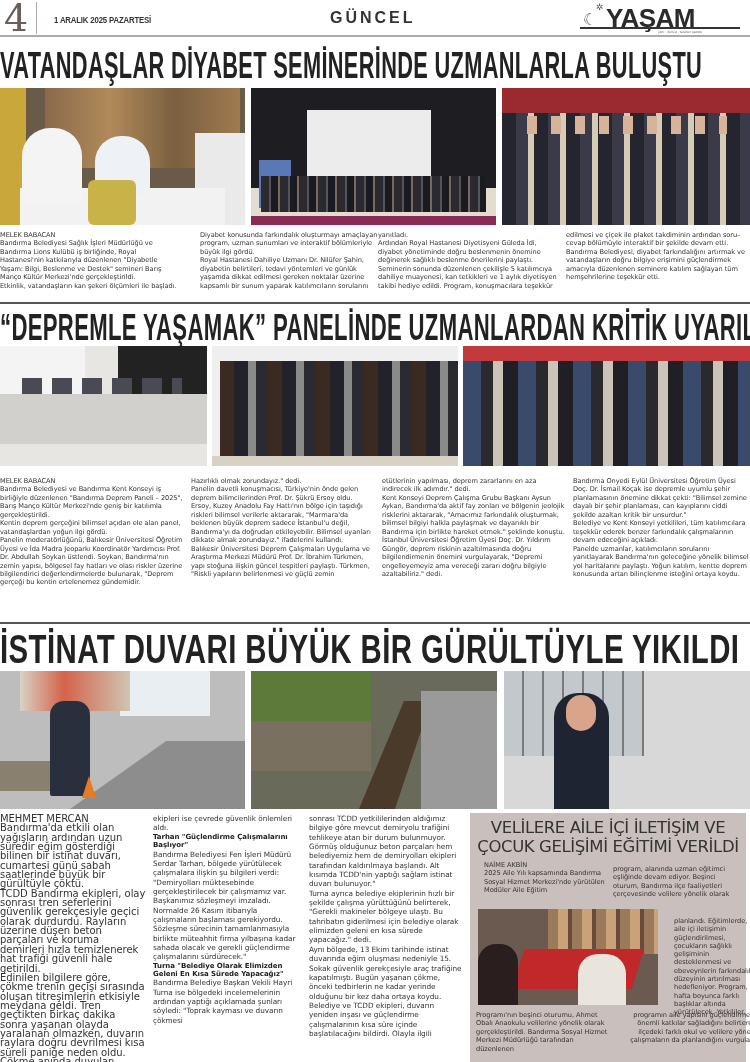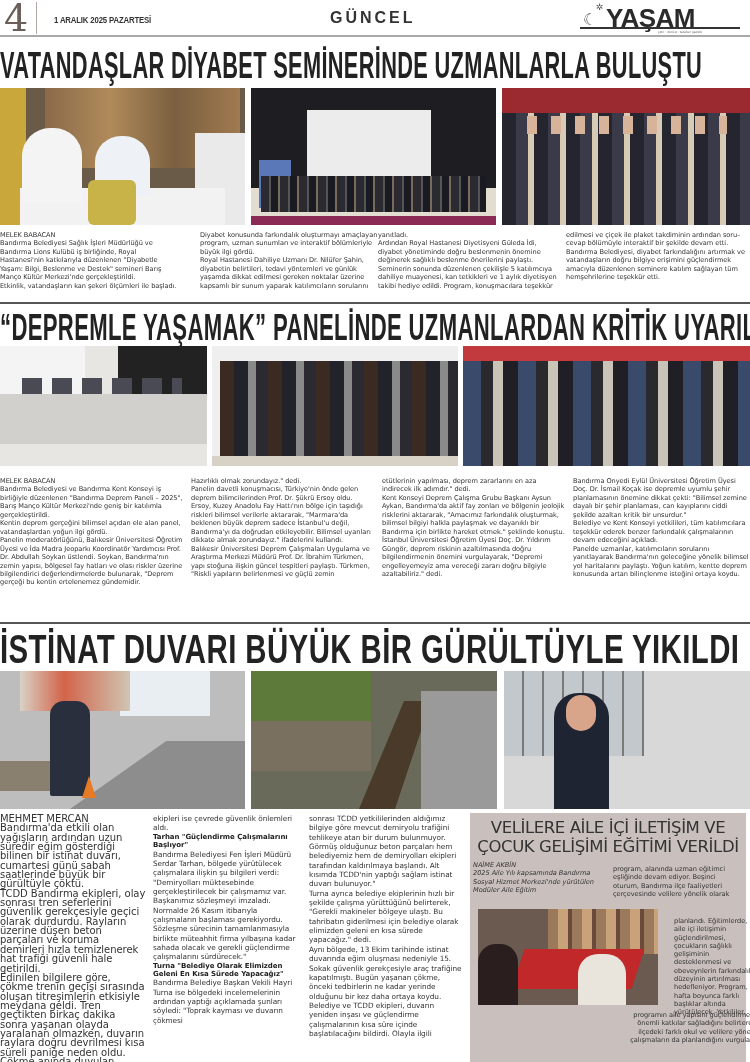--- a/index.html
+++ b/index.html
@@ -178,34 +178,37 @@
   <p>sonrası TCDD yetkililerinden aldığımız bilgiye göre mevcut demiryolu trafiğini tehlikeye atan bir durum bulunmuyor. Görmüş olduğunuz beton parçaları hem belediyemiz hem de demiryolları ekipleri tarafından kaldırılmaya başlandı. Alt kısımda TCDD'nin yaptığı sağlam istinat duvarı bulunuyor."</p>
   <p>Turna ayrıca belediye ekiplerinin hızlı bir şekilde çalışma yürüttüğünü belirterek, "Gerekli makineler bölgeye ulaştı. Bu tahribatın giderilmesi için belediye olarak elimizden geleni en kısa sürede yapacağız." dedi.</p>
   <p>Aynı bölgede, 13 Ekim tarihinde istinat duvarında eğim oluşması nedeniyle 15. Sokak güvenlik gerekçesiyle araç trafiğine kapatılmıştı. Bugün yaşanan çökme, önceki tedbirlerin ne kadar yerinde olduğunu bir kez daha ortaya koydu.</p>
   <p>Belediye ve TCDD ekipleri, duvarın yeniden inşası ve güçlendirme çalışmalarının kısa süre içinde başlatılacağını bildirdi. Olayla ilgili</p>
 </div>
 
 <section class="boxed">
   <div class="box-title" style="top:5px;text-align:center;">VELİLERE AİLE İÇİ İLETİŞİM VE</div>
   <div class="box-title" style="top:24px;">ÇOCUK GELİŞİMİ EĞİTİMİ VERİLDİ</div>
 
-  <div class="col" style="left:3px; top:48px; width:130px;font-style:italic;">
+  <div class="col" style="left:14px; top:48px; width:130px;">
     <p class="byline">NAİME AKBİN</p>
     <p>2025 Aile Yılı kapsamında Bandırma Sosyal Hizmet Merkezi'nde yürütülen Modüler Aile Eğitim</p>
   </div>
   <div class="col" style="left:143px; top:52px; width:130px;">
     <p>program, alanında uzman eğitimci eşliğinde devam ediyor. Beşinci oturum, Bandırma ilçe faaliyetleri çerçevesinde velilere yönelik olarak</p>
   </div>
 
   <div class="photo" style="left:8px; top:96px; width:180px; height:96px; background:#6a5a50;">
     <div class="ph" style="left:70px; top:0; width:110px; height:45px; background:repeating-linear-gradient(90deg,#9a7a5a 0 10px,#c9a27a 10px 20px,#6a4a3a 20px 24px);"></div>
     <div class="ph" style="left:40px; top:40px; width:120px; height:40px; background:#c0282a; transform:skewX(-18deg);"></div>
     <div class="ph" style="left:0; top:35px; width:40px; height:61px; background:#2a1e1e; border-radius:18px 18px 0 0;"></div>
     <div class="ph" style="left:100px; top:45px; width:48px; height:51px; background:#e9e4dc; border-radius:20px 20px 0 0;"></div>
   </div>
 
   <div class="col" style="left:204px; top:104px; width:82px; line-height:8.3px;">
     <p>planlandı. Eğitimlerde, aile içi iletişimin güçlendirilmesi, çocukların sağlıklı gelişiminin desteklenmesi ve ebeveynlerin farkındalık düzeyinin artırılması hedefleniyor. Program, 9 hafta boyunca farklı başlıklar altında yürütülecek. Yetkililer,</p>
   </div>
+  <div class="col" style="left:6px; top:198px; width:136px;">
+    <p>Programı'nın beşinci oturumu, Ahmet Obalı Anaokulu velilerine yönelik olarak gerçekleştirildi. Bandırma Sosyal Hizmet Merkezi Müdürlüğü tarafından düzenlenen</p>
+  </div>
   <div class="col" style="left:158px; top:198px; width:130px;text-align:right;">
     <p>programın aile yapısını güçlendirmeye önemli katkılar sağladığını belirterek, ilçedeki farklı okul ve velilere yönelik çalışmaların da planlandığını vurguladı.</p>
   </div>
 </section>
 
 </body></html>

